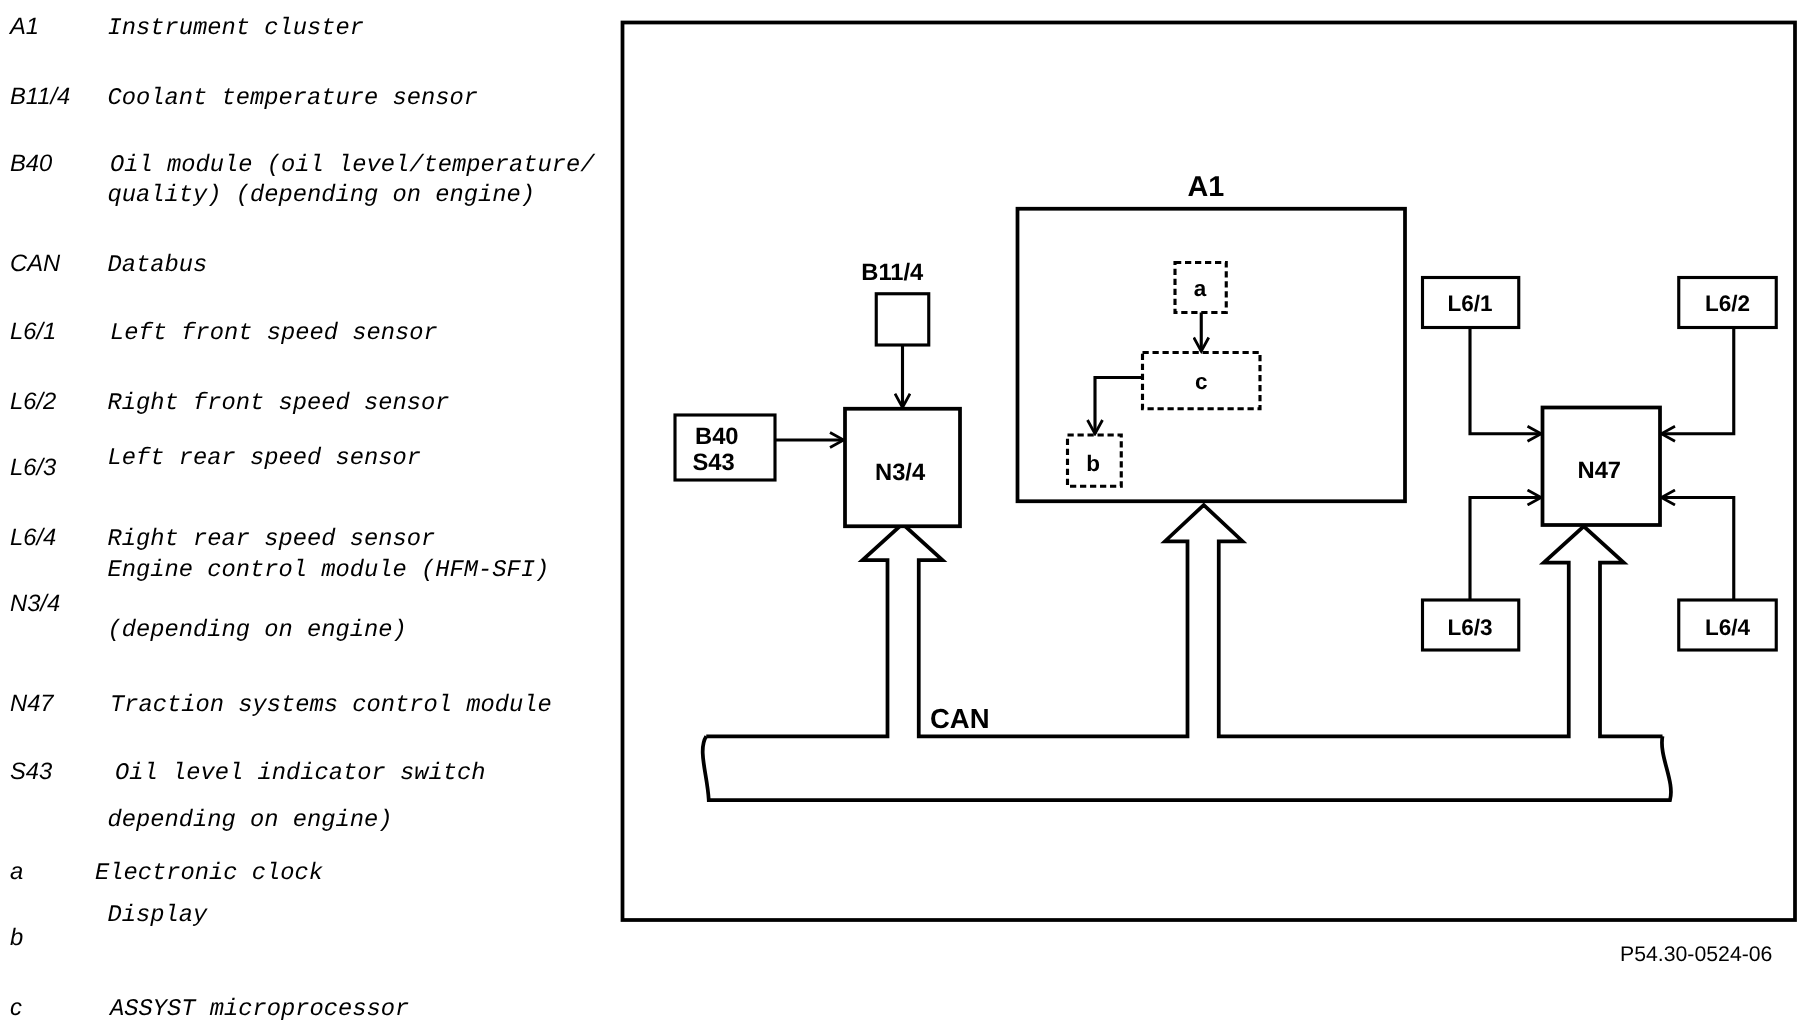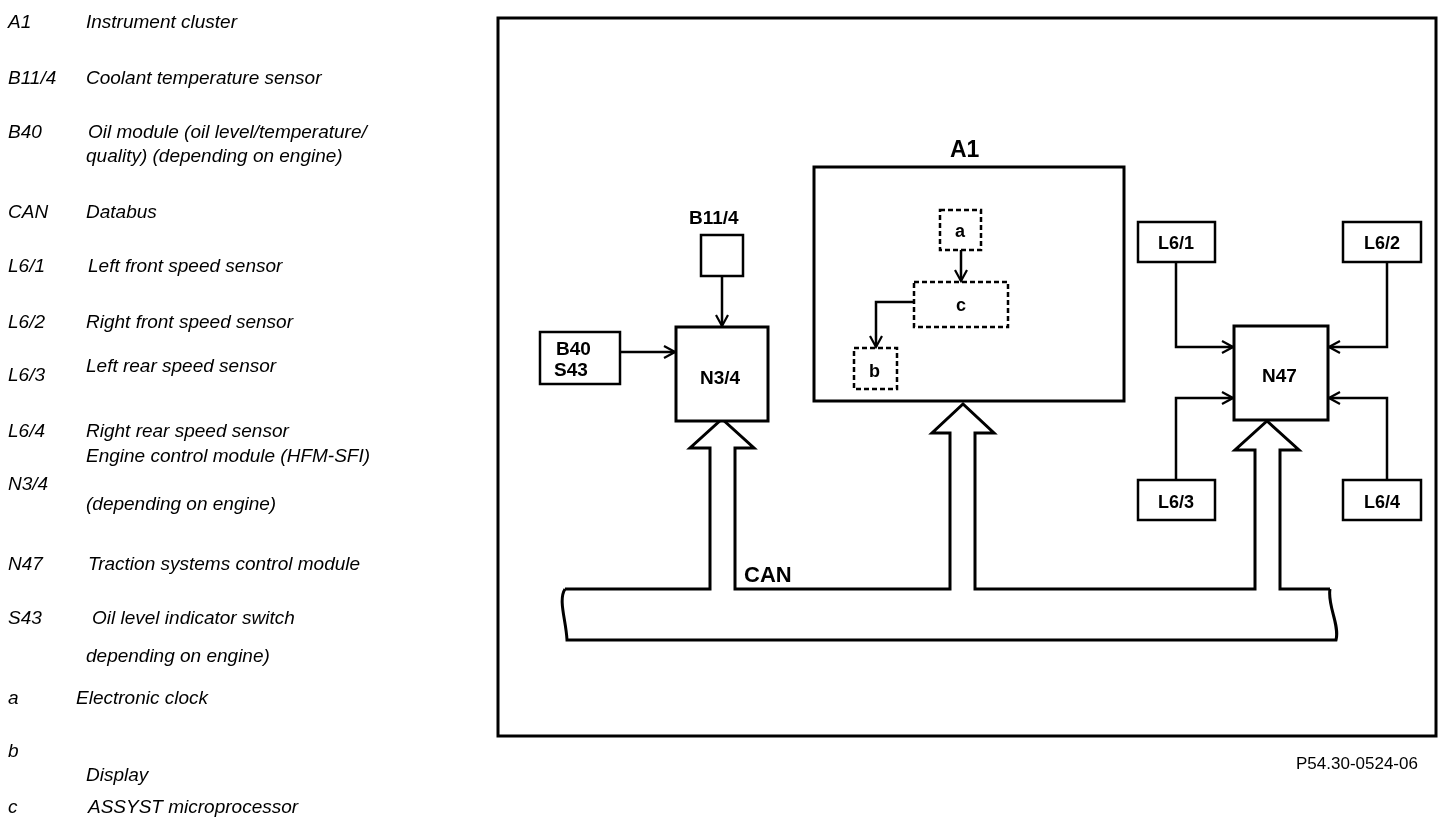--- a/index.html
+++ b/index.html
@@ -1,20 +1,20 @@
 <!DOCTYPE html>
 <html><head>
 <meta charset="utf-8">
 <style>
   html, body { margin:0; padding:0; background:#ffffff; }
   body { width:1456px; height:822px; position:relative; overflow:hidden; font-family:"Liberation Sans", sans-serif; color:#000; }
   .legend { position:absolute; left:0; top:0; width:480px; height:822px; }
   .leg-code, .leg-desc { position:absolute; font-style:italic; font-size:19px; line-height:24px; white-space:pre; }
   .leg-code { left:8px; }
-  .leg-desc { left:86px; }
+  .leg-desc { left:86px;font-family:Liberation Mono, monospace; }
   svg#diagram { position:absolute; left:0; top:0; }
   .lbl { font-family:"Liberation Sans", sans-serif; font-weight:bold; fill:#000; }
   .ref { position:absolute; left:1296px; top:754px; font-size:17px;text-align:center; }
 </style>
 </head>
 <body>
 
 <div class="legend">
   <div>
     <span class="leg-code" style="top:10px">A1</span>
@@ -62,21 +62,21 @@
     <span class="leg-code" style="top:606px">S43</span>
     <span class="leg-desc" style="top:606px;left:92px">Oil level indicator switch</span>
     <span class="leg-desc" style="top:644px">depending on engine)</span>
   </div>
   <div>
     <span class="leg-code" style="top:686px">a</span>
     <span class="leg-desc" style="top:686px;left:76px">Electronic clock</span>
   </div>
   <div>
     <span class="leg-code" style="top:739px">b</span>
-    <span class="leg-desc" style="top:763px">Display</span>
+    <span class="leg-desc" style="top:720px">Display</span>
   </div>
   <div>
     <span class="leg-code" style="top:795px">c</span>
     <span class="leg-desc" style="top:795px;left:88px">ASSYST microprocessor</span>
   </div>
 </div>
 
 <svg id="diagram" width="1456" height="822" viewBox="0 0 1456 822">
   <defs>
     <marker id="arr" markerWidth="14" markerHeight="14" refX="12" refY="7" orient="auto" markerUnits="userSpaceOnUse">

